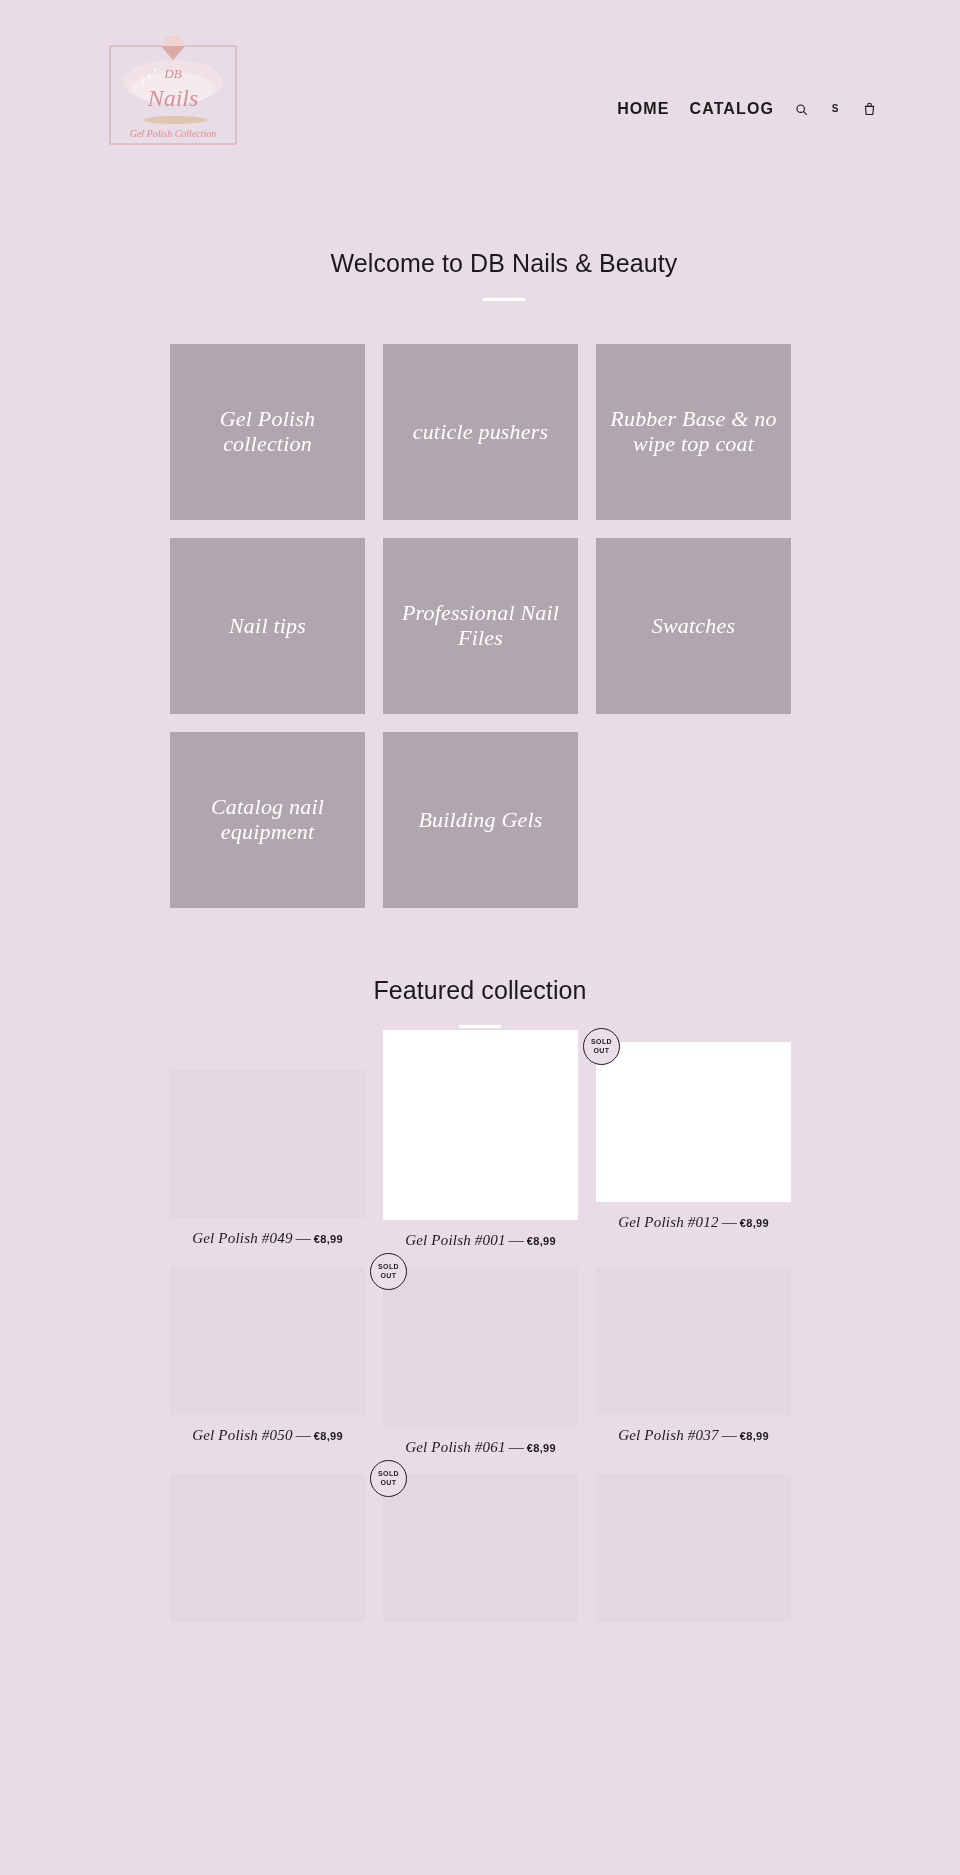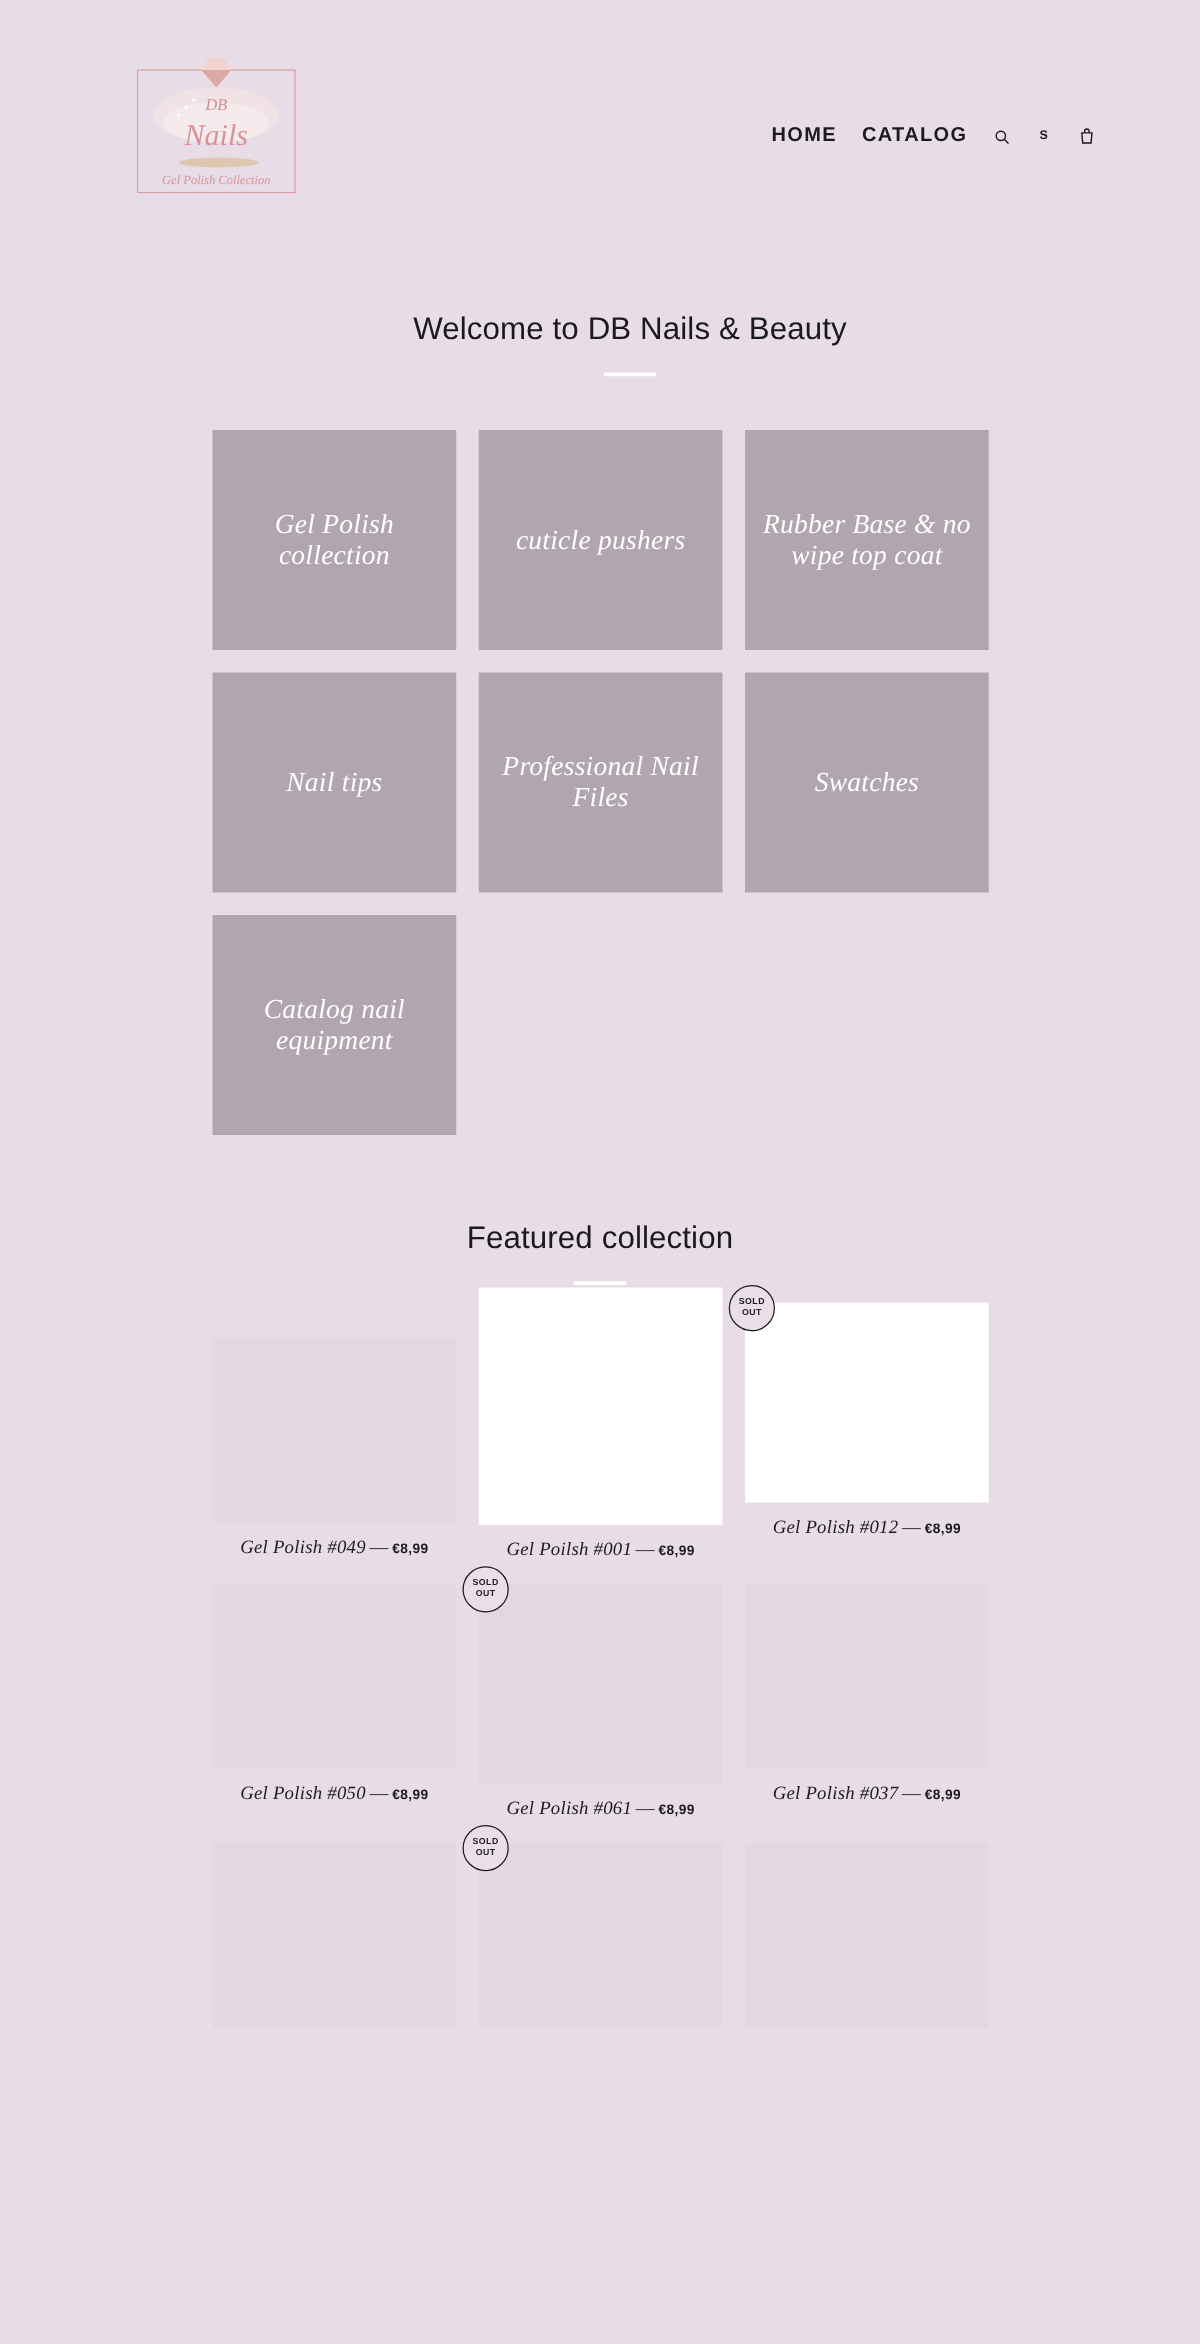--- a/index.html
+++ b/index.html
@@ -19,21 +19,21 @@
 
   
   .site-header {
     height: 185px;
     position: relative;
   }
 
   .logo-wrap {
     position: absolute;
     left: 109px;
-    top: 40px;
+    top: 30px;
     width: 128px;
     height: 120px;
   }
 
   
   .logo-wrap svg { display: block; }
 
   .main-nav {
     position: absolute;
     right: 84px;
@@ -277,20 +277,23 @@
       </div>
       <div class="collection-tile">
         <span>Professional Nail Files</span>
       </div>
       <div class="collection-tile">
         <span>Swatches</span>
       </div>
       <div class="collection-tile">
         <span>Catalog nail equipment</span>
       </div>
+      <div class="collection-tile">
+        <span>Building Gels</span>
+      </div>
     </div>
 </section>
 
 <section class="section-block" style="padding-top:67px;">
   <h2 class="section-title">Featured collection</h2>
   <div class="title-rule"></div>
 </section>
 
 <section class="section-block" style="padding-top:42px;">
   <div class="product-grid" id="product-grid">

